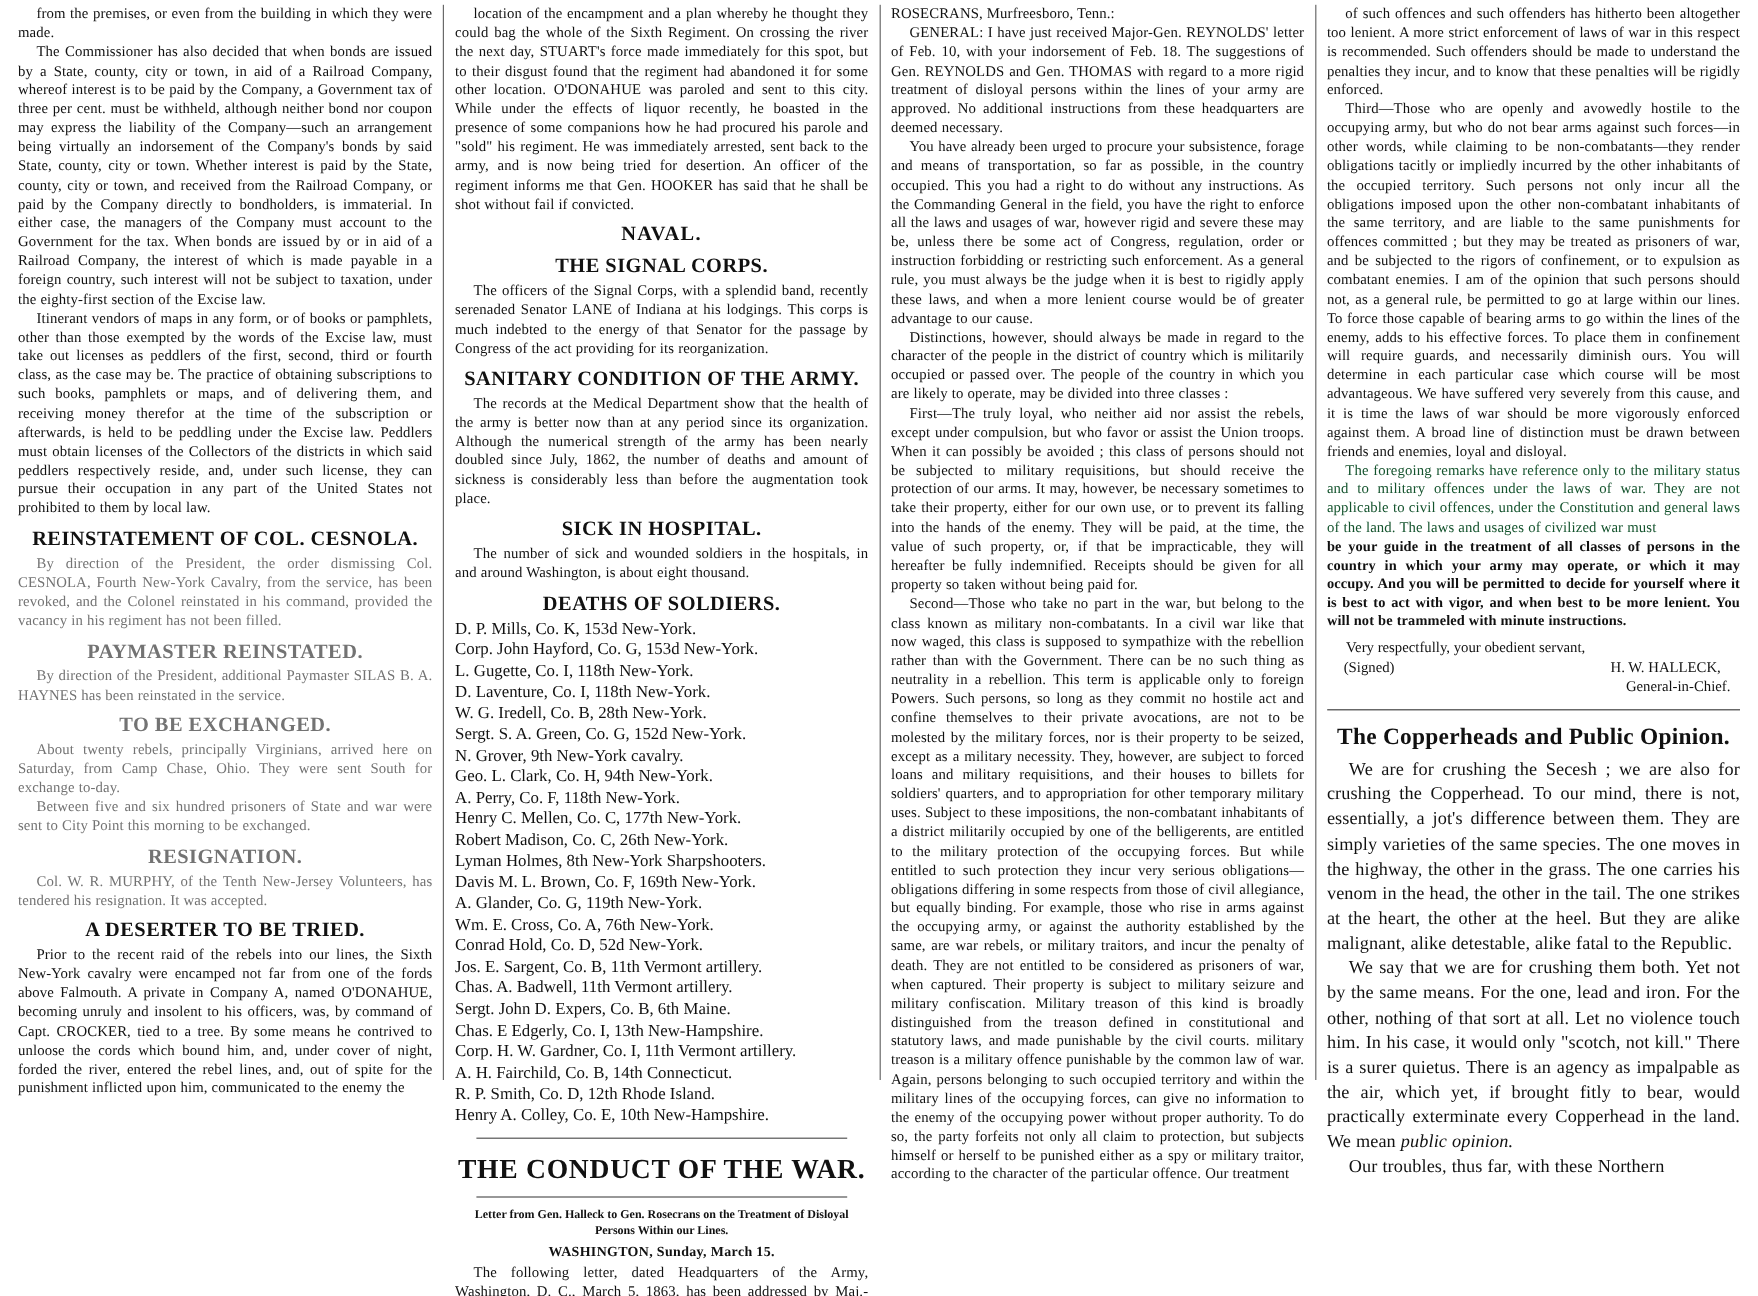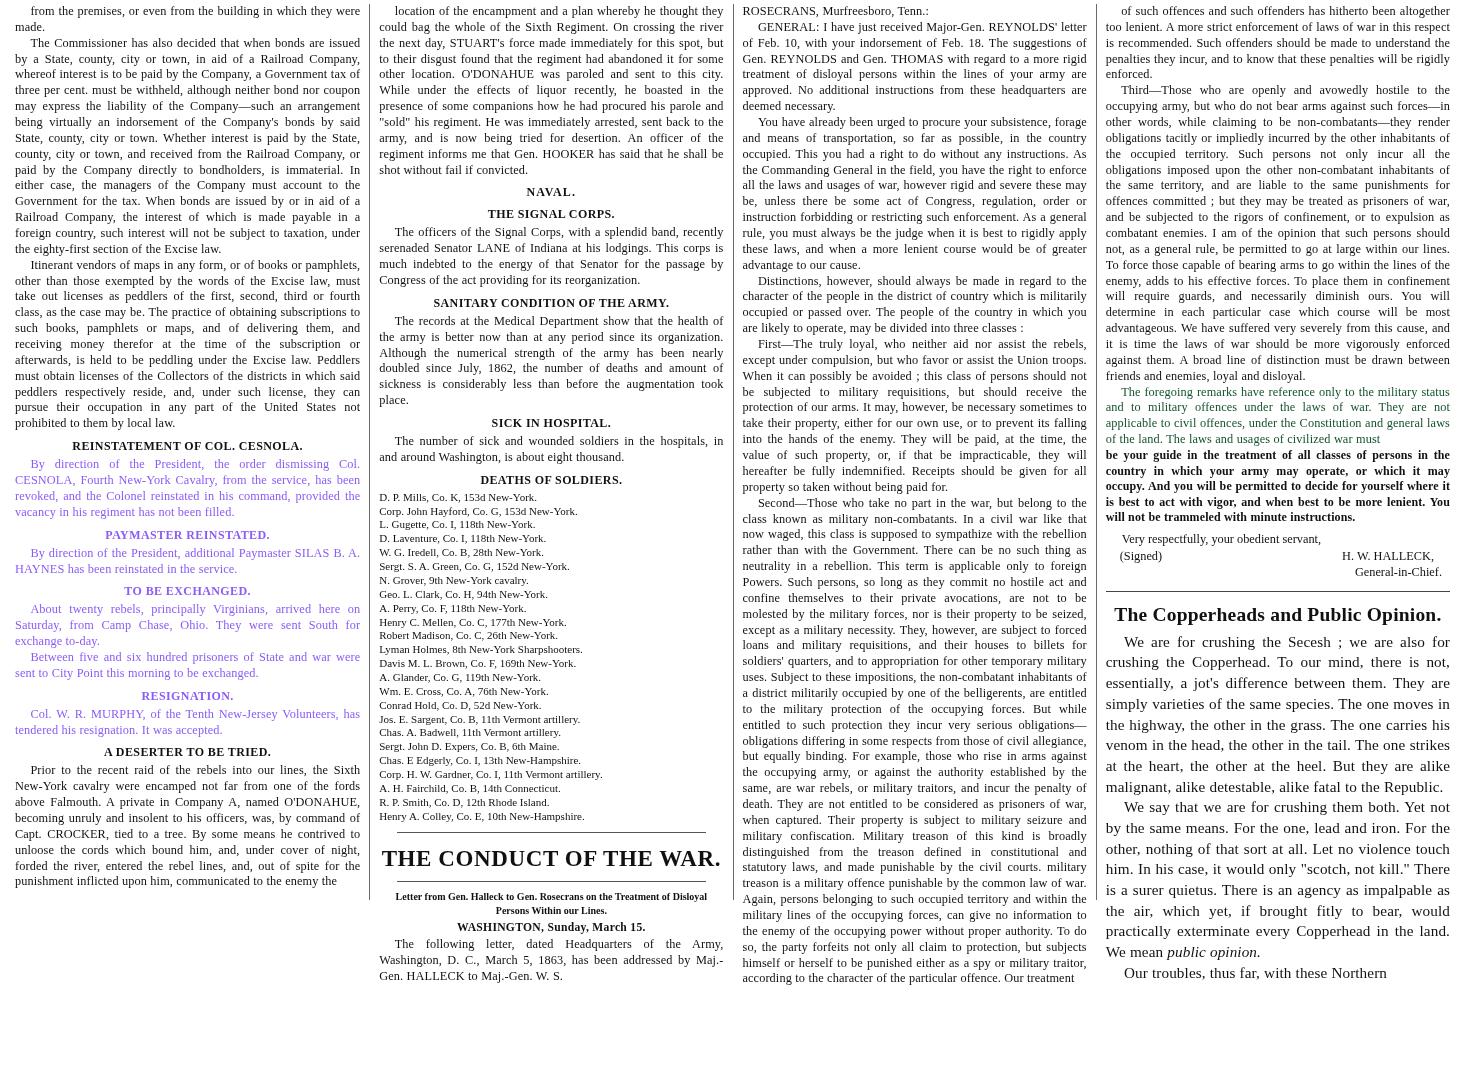--- a/index.html
+++ b/index.html
@@ -37,27 +37,27 @@
   p {
     margin: 0;
     text-align: justify;
     font-size: 12.3px;
     line-height: 1.29;
     text-indent: 1.25em;
     letter-spacing: 0.1px;
     word-spacing: 0.2px;
   }
   p.noindent { text-indent: 0; }
-  .faded { color: #8b5cf6; }
+  .faded { color: #737373; }
   .veryfaded { color: #14532d; }
 
   h2.head {
     margin: 7px 0 3px 0;
     text-align: center;
-    font-size: 12px;
+    font-size: 17px;
     font-weight: bold;
     letter-spacing: 0.4px;
     text-transform: uppercase;
     font-family: "Liberation Serif", serif;
   }
   h2.head.spaced { letter-spacing: 1.2px; }
 
   h1.bighead {
     margin: 13px 0 8px 0;
     text-align: center;
@@ -79,21 +79,21 @@
     font-weight: bold;
     margin: 4px 0 3px 0;
     letter-spacing: 0.3px;
   }
   ul.namelist {
     list-style: none;
     margin: 3px 0 0 0;
     padding: 0;
   }
   ul.namelist li {
-    font-size: 11px;
+    font-size: 14px;
     line-height: 1.26;
     margin: 0;
     padding: 0 0 0 0;
     white-space: nowrap;
   }
   .rule {
     border: 0;
     border-top: 1px solid #555;
     margin: 9px 18px 8px 18px;
   }

